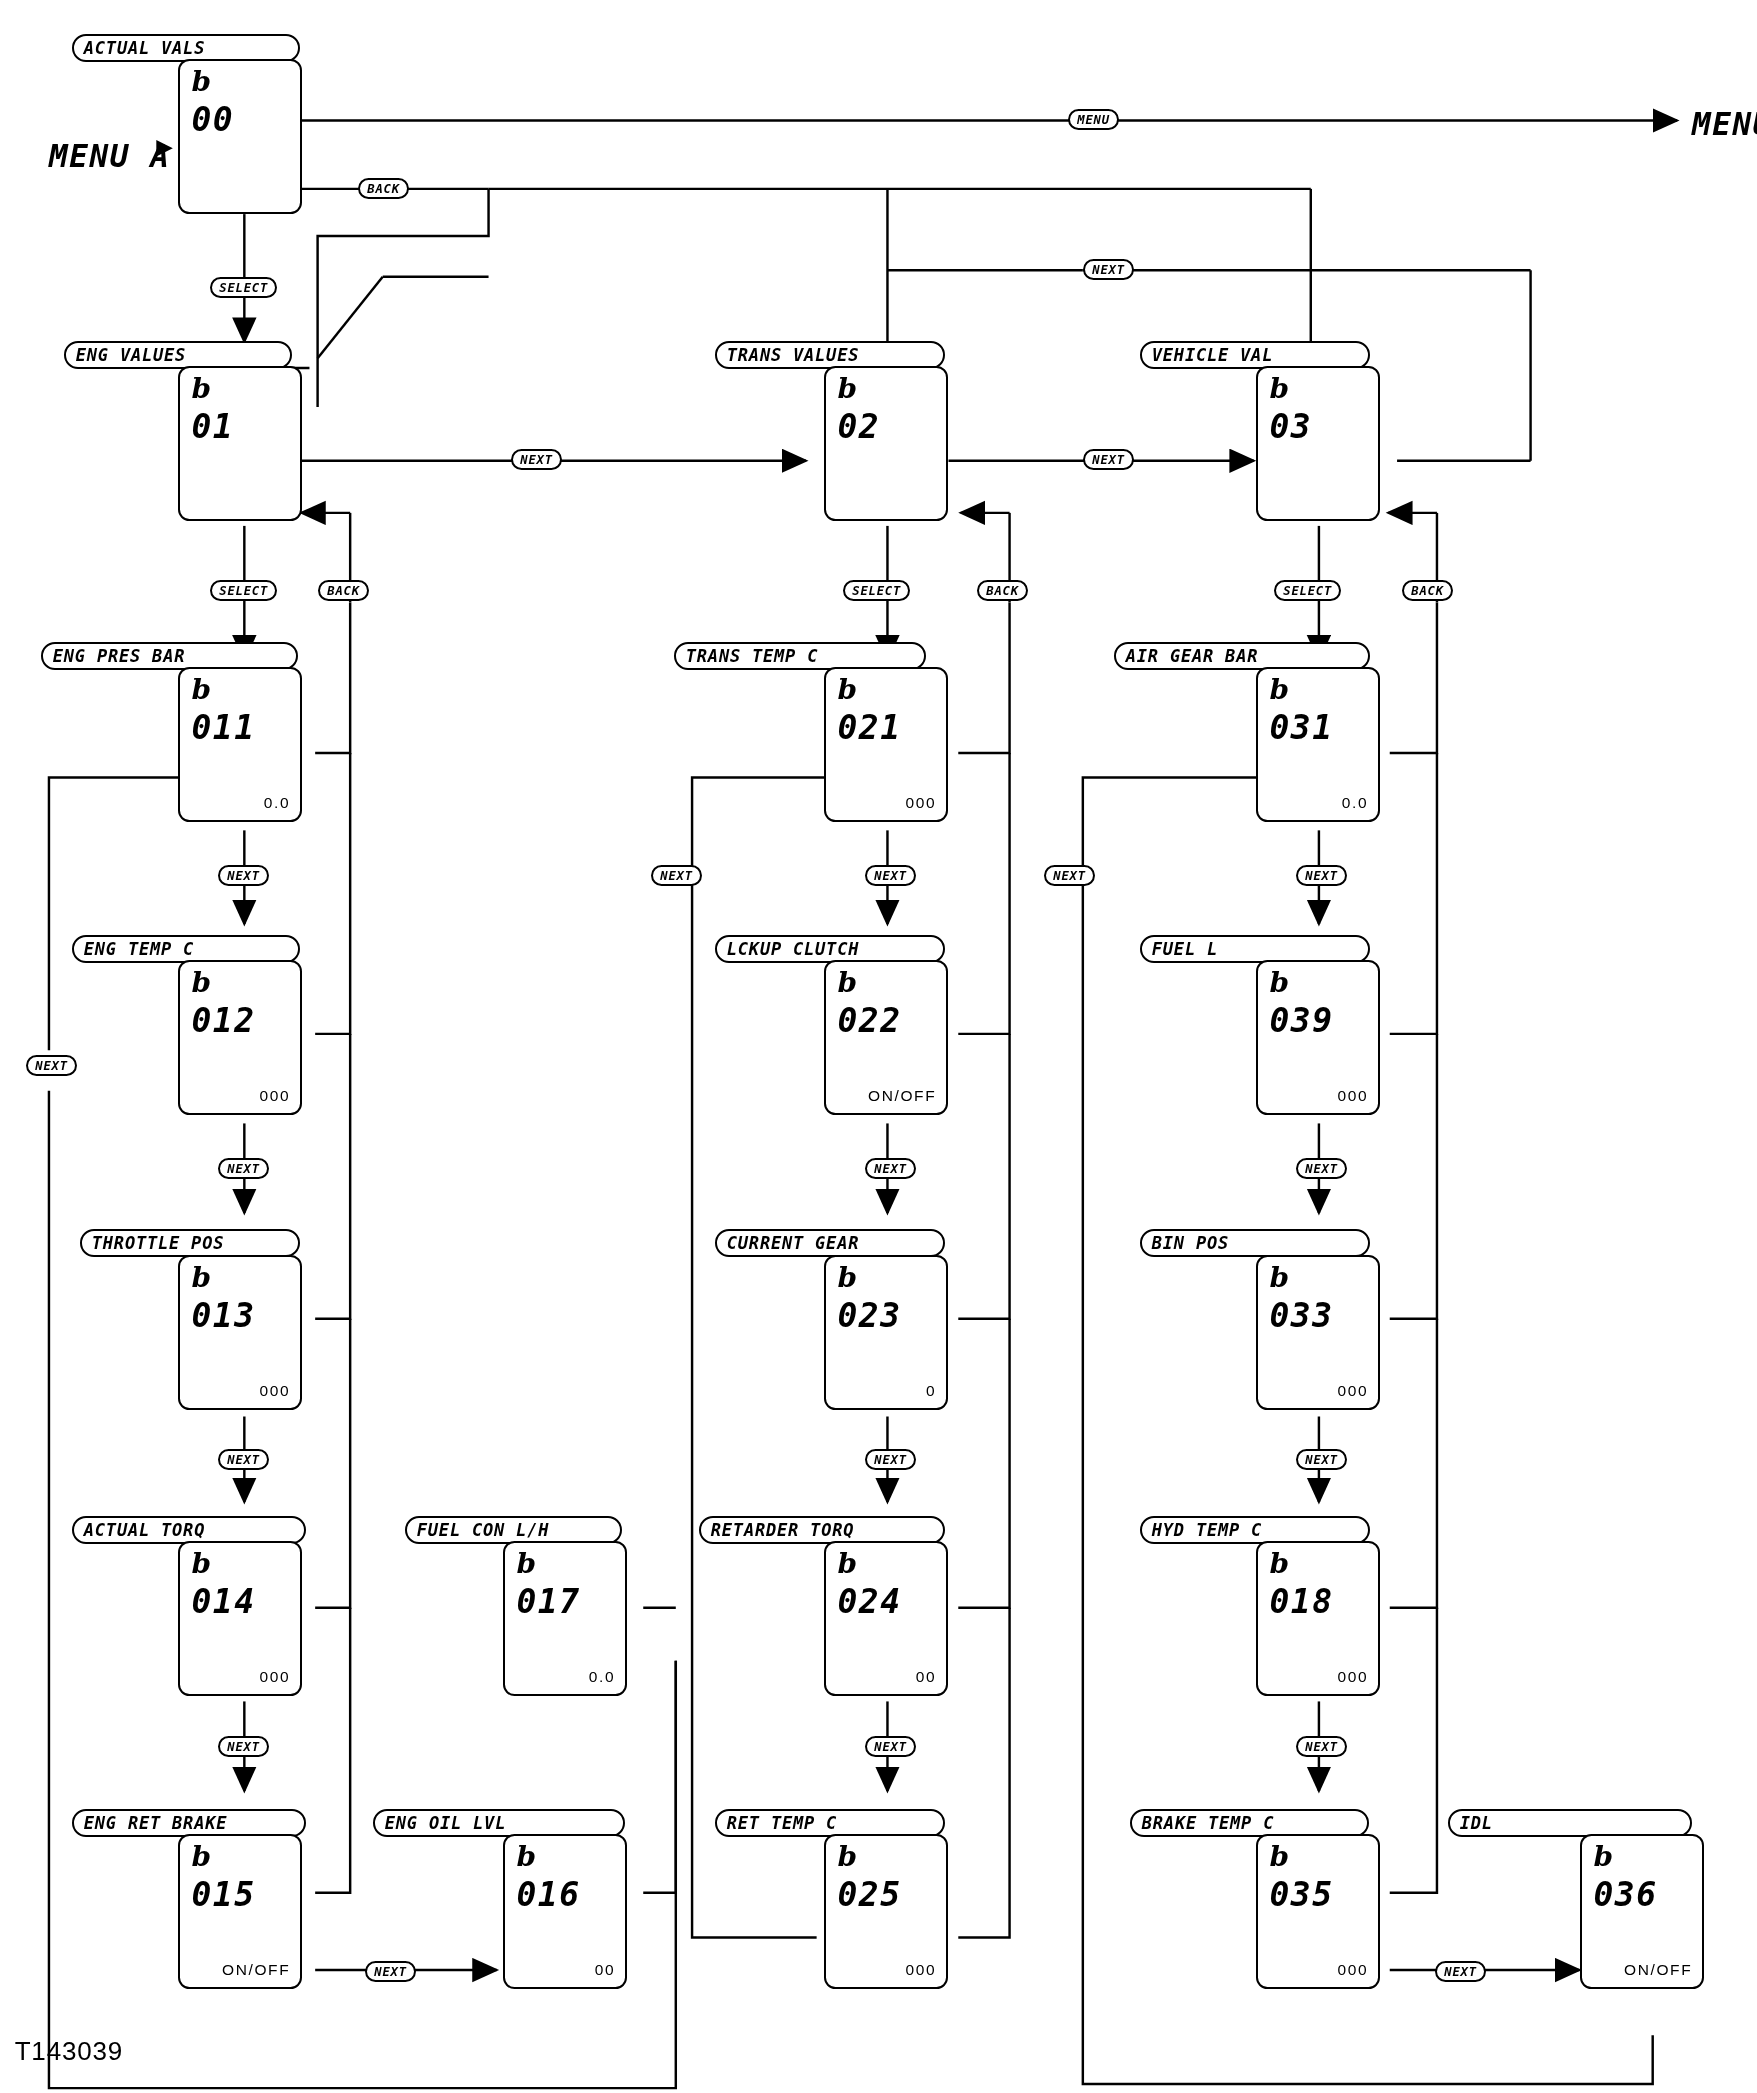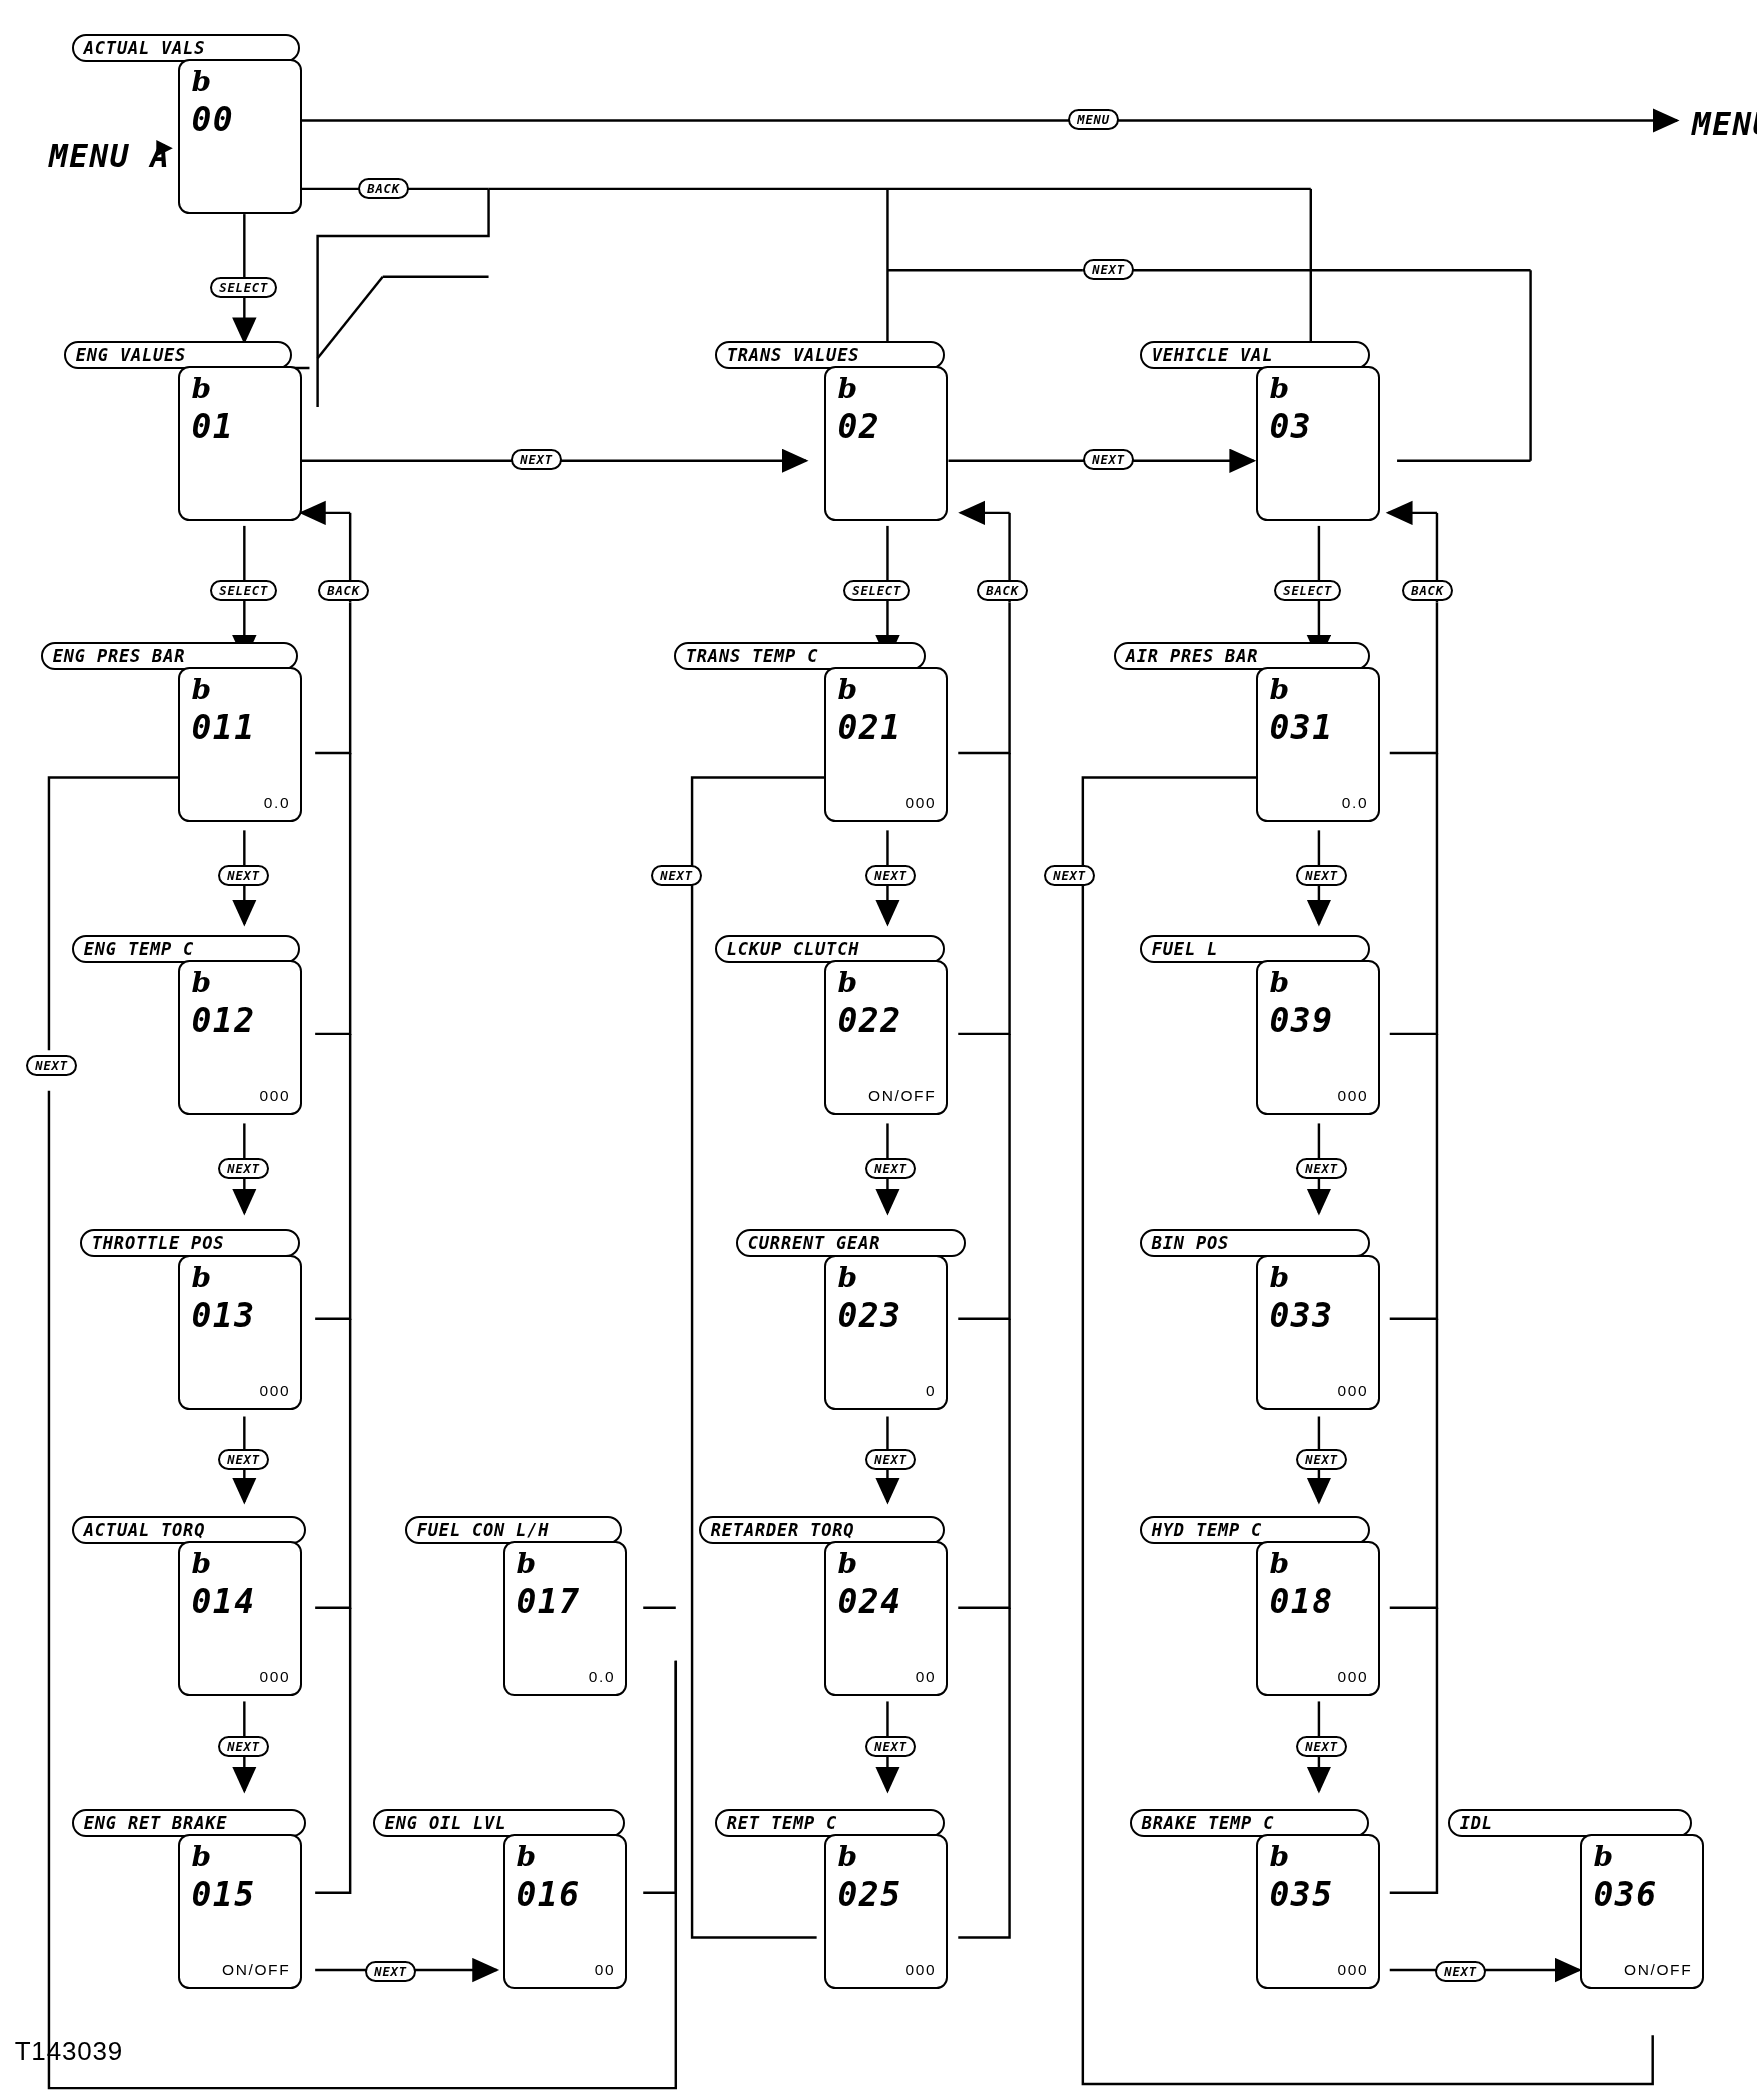--- a/index.html
+++ b/index.html
@@ -215,42 +215,42 @@
     <div class="val">000</div>
   </div>
 
   <div class="cap" style="left:715px;top:935px;width:230px;">LCKUP CLUTCH</div>
   <div class="node" style="left:824px;top:960px;">
     <div class="b">b</div>
     <div class="code">022</div>
     <div class="val">ON/OFF</div>
   </div>
 
-  <div class="cap" style="left:736px;top:1229px;width:230px;">CURRENT GEAR</div>
+  <div class="cap" style="left:715px;top:1229px;width:230px;">CURRENT GEAR</div>
   <div class="node" style="left:824px;top:1255px;">
     <div class="b">b</div>
     <div class="code">023</div>
     <div class="val">0</div>
   </div>
 
   <div class="cap" style="left:699px;top:1516px;width:246px;">RETARDER TORQ</div>
   <div class="node" style="left:824px;top:1541px;">
     <div class="b">b</div>
     <div class="code">024</div>
     <div class="val">00</div>
   </div>
 
   <div class="cap" style="left:715px;top:1809px;width:230px;">RET TEMP C</div>
   <div class="node" style="left:824px;top:1834px;">
     <div class="b">b</div>
     <div class="code">025</div>
     <div class="val">000</div>
   </div>
 
-  <div class="cap" style="left:1114px;top:642px;width:256px;">AIR PRES BAR</div>
+  <div class="cap" style="left:1114px;top:642px;width:256px;">AIR GEAR BAR</div>
   <div class="node" style="left:1256px;top:667px;">
     <div class="b">b</div>
     <div class="code">031</div>
     <div class="val">0.0</div>
   </div>
 
   <div class="cap" style="left:1140px;top:935px;width:230px;">FUEL L</div>
   <div class="node" style="left:1256px;top:960px;">
     <div class="b">b</div>
     <div class="code">039</div>

